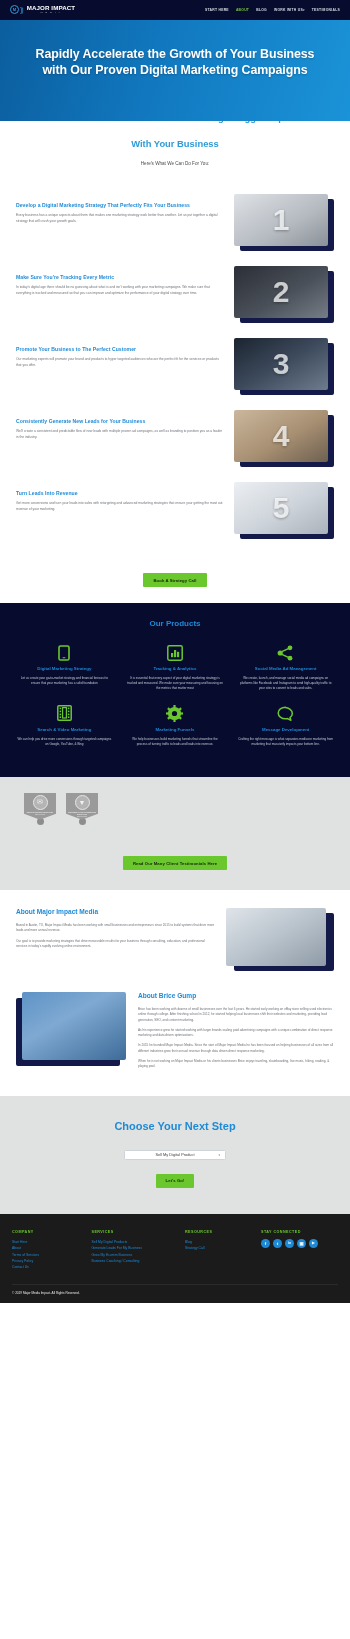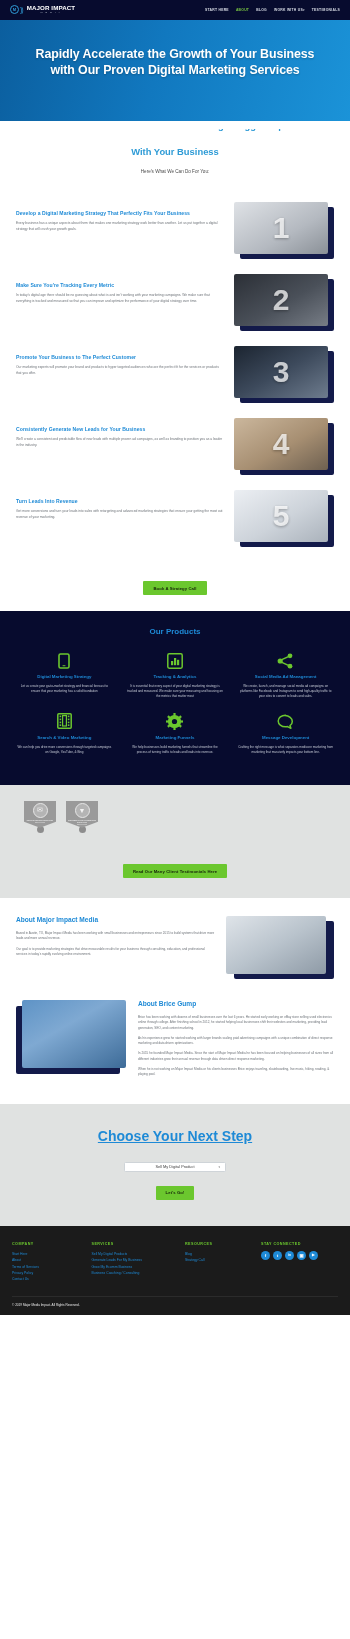--- a/index.html
+++ b/index.html
@@ -50,21 +50,21 @@
   .hero h1 {
     color:#ffffff;
     font-size:12.4px;
     line-height:1.32;
     font-weight:bold;
     letter-spacing:-.1px;
     text-shadow:0 1px 2px rgba(0,0,0,.25);
   }
 
   
-  .intro { background:#fff; text-align:center; padding:8px 14px 14px 14px; position:relative; }
+  .intro { background:#fff; text-align:center; padding:0 14px 14px 14px; position:relative; }
   .intro-clip { height:16px; overflow:hidden; position:relative; }
   .intro-hidden {
     color:#2e9bd6; font-size:9.4px; font-weight:bold; line-height:1.3;
     position:relative; top:-9px; white-space:nowrap;
   }
   .intro-line2 { color:#2e9bd6; font-size:9.4px; font-weight:bold; margin-top:1px; }
   .intro-sub { color:#4a4a4a; font-size:4.6px; margin-top:12px; }
 
   
   .features { background:#fff; padding:14px 0 6px 0; }
@@ -148,21 +148,21 @@
   }
   .brice-media { width:112px; flex-shrink:0; position:relative; height:74px; }
   .brice-shadow { position:absolute; left:0; top:6px; width:104px; height:68px; background:#131a4a; border-radius:2px;}
   .brice-img {
     position:absolute; left:6px; top:0; width:104px; height:68px; border-radius:2px;
     background:linear-gradient(150deg,#5e93c6,#7fa9d2 40%,#3d6b98);
   }
 
   
   .next-band { background:#e0e2e1; padding:24px 16px 26px 16px; text-align:center; }
-  .next-h { color:#1e8ad6; font-size:14px; font-weight:bold; margin-bottom:10px;text-decoration:underline; }
+  .next-h { color:#1e8ad6; font-size:11px; font-weight:bold; margin-bottom:10px; }
   .next-select {
     width:102px; height:10px; background:#fff; border:1px solid #cfd4d8;
     border-radius:1.5px; font-size:3.9px; color:#3f3f3f;
     display:inline-flex; align-items:center; justify-content:center;
     position:relative; cursor:pointer;
   }
   .next-select .sel-caret { position:absolute; right:5px; font-size:3px; color:#777; }
   .next-btn { margin-top:8px; }
 
   
@@ -198,21 +198,21 @@
       <span class="nav-link active">ABOUT</span>
       <span class="nav-link">BLOG</span>
       <span class="nav-link">
         <span>WORK WITH US</span><span class="caret">▾</span>
       </span>
       <span class="nav-link">TESTIMONIALS</span>
     </div>
   </div>
 
   <div class="hero">
-    <h1>Rapidly Accelerate the Growth of Your Business with Our Proven Digital Marketing Services</h1>
+    <h1>Rapidly Accelerate the Growth of Your Business with Our Proven Digital Marketing Campaigns</h1>
   </div>
 
   <div class="intro">
     <div class="intro-clip">
       <div class="intro-hidden">We Want To Be Your Partner In Making A Bigger Impact</div>
     </div>
     <div class="intro-line2">With Your Business</div>
     <div class="intro-sub">Here's What We Can Do For You:</div>
   </div>
 

